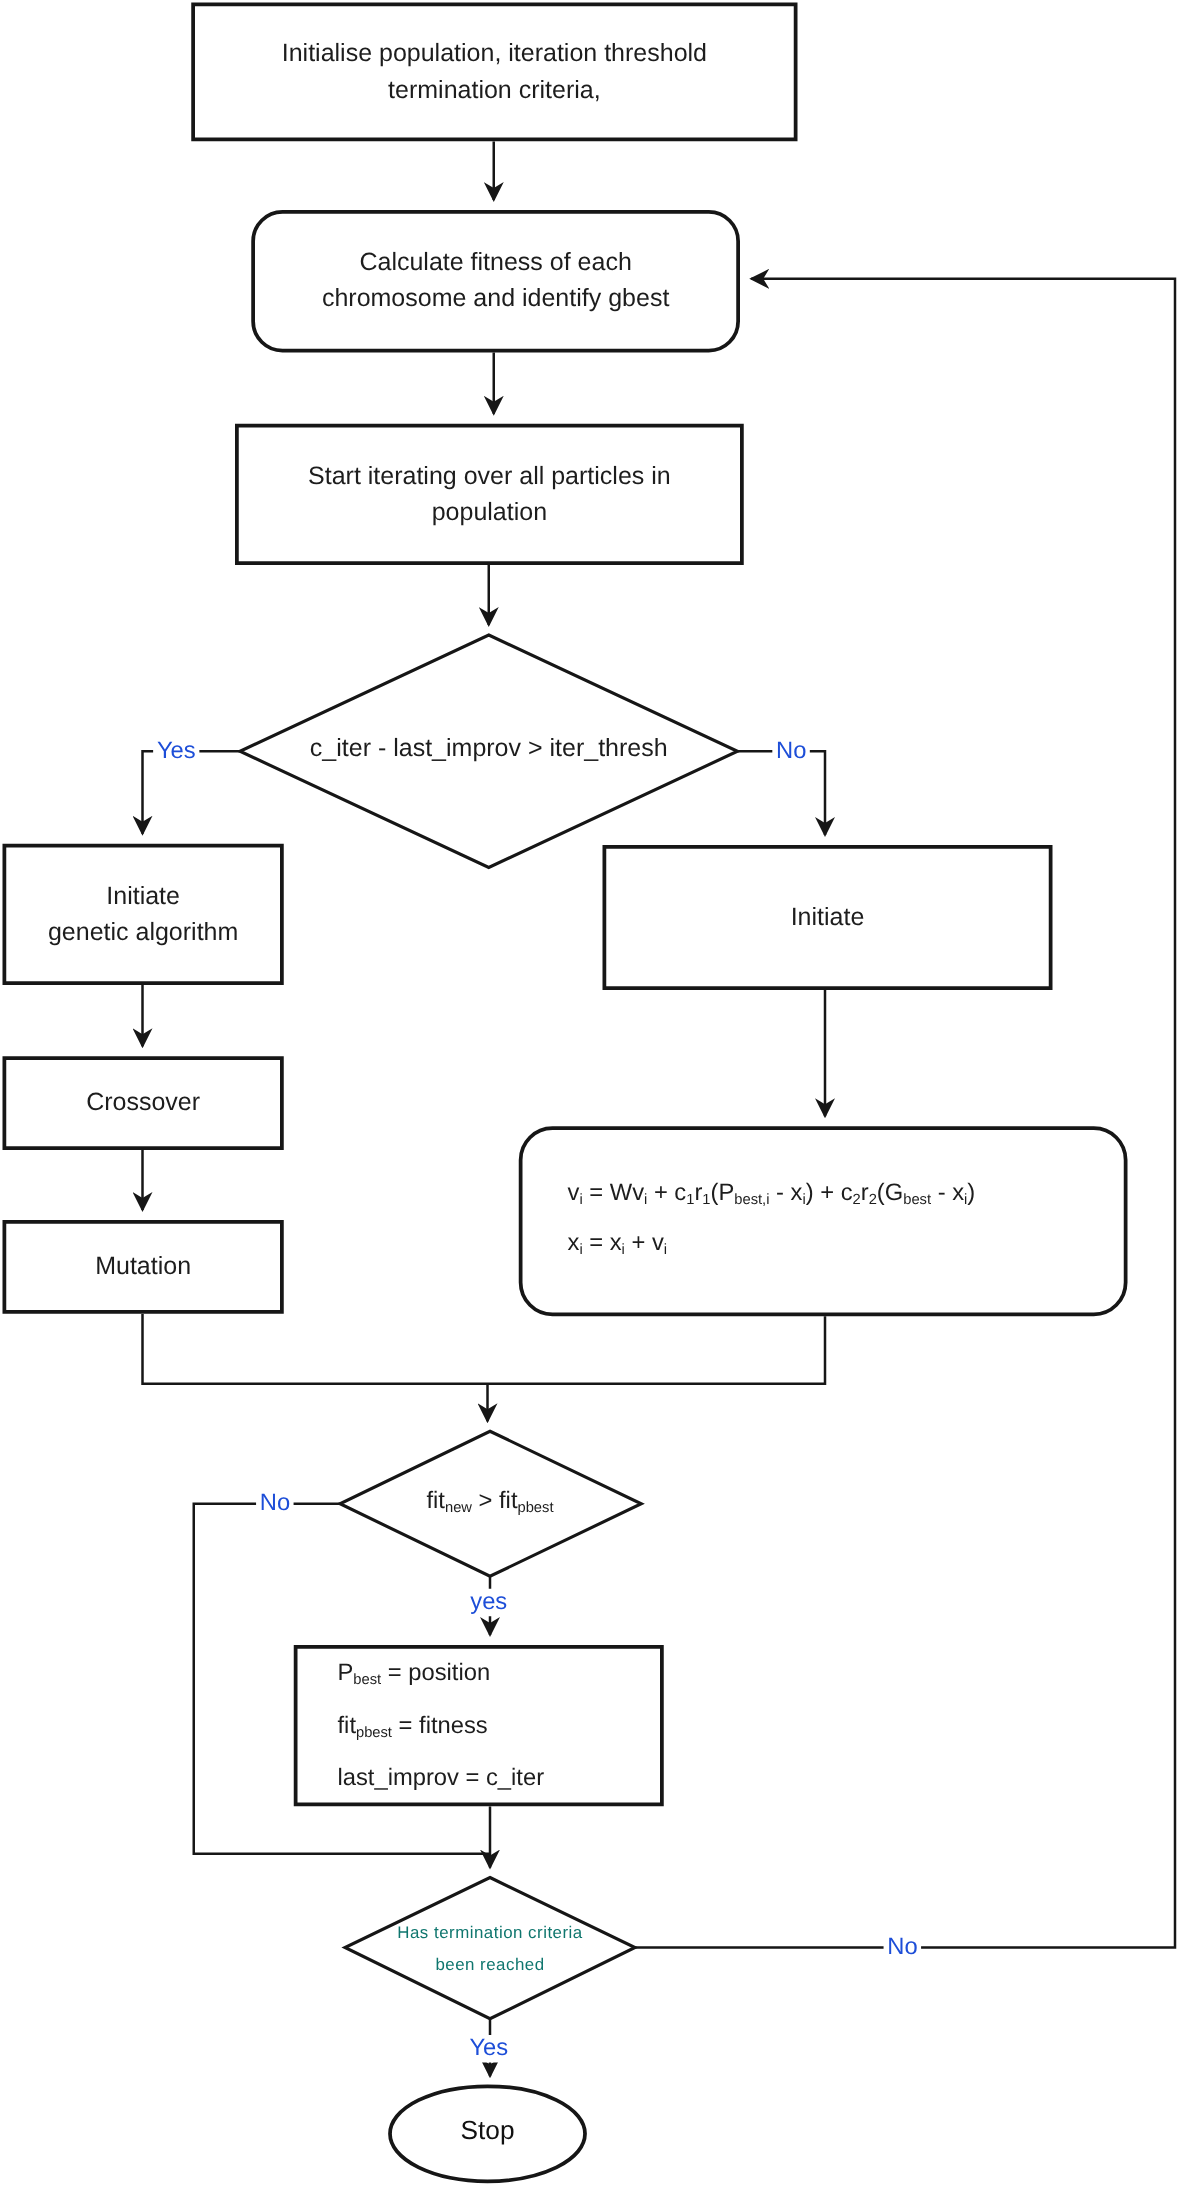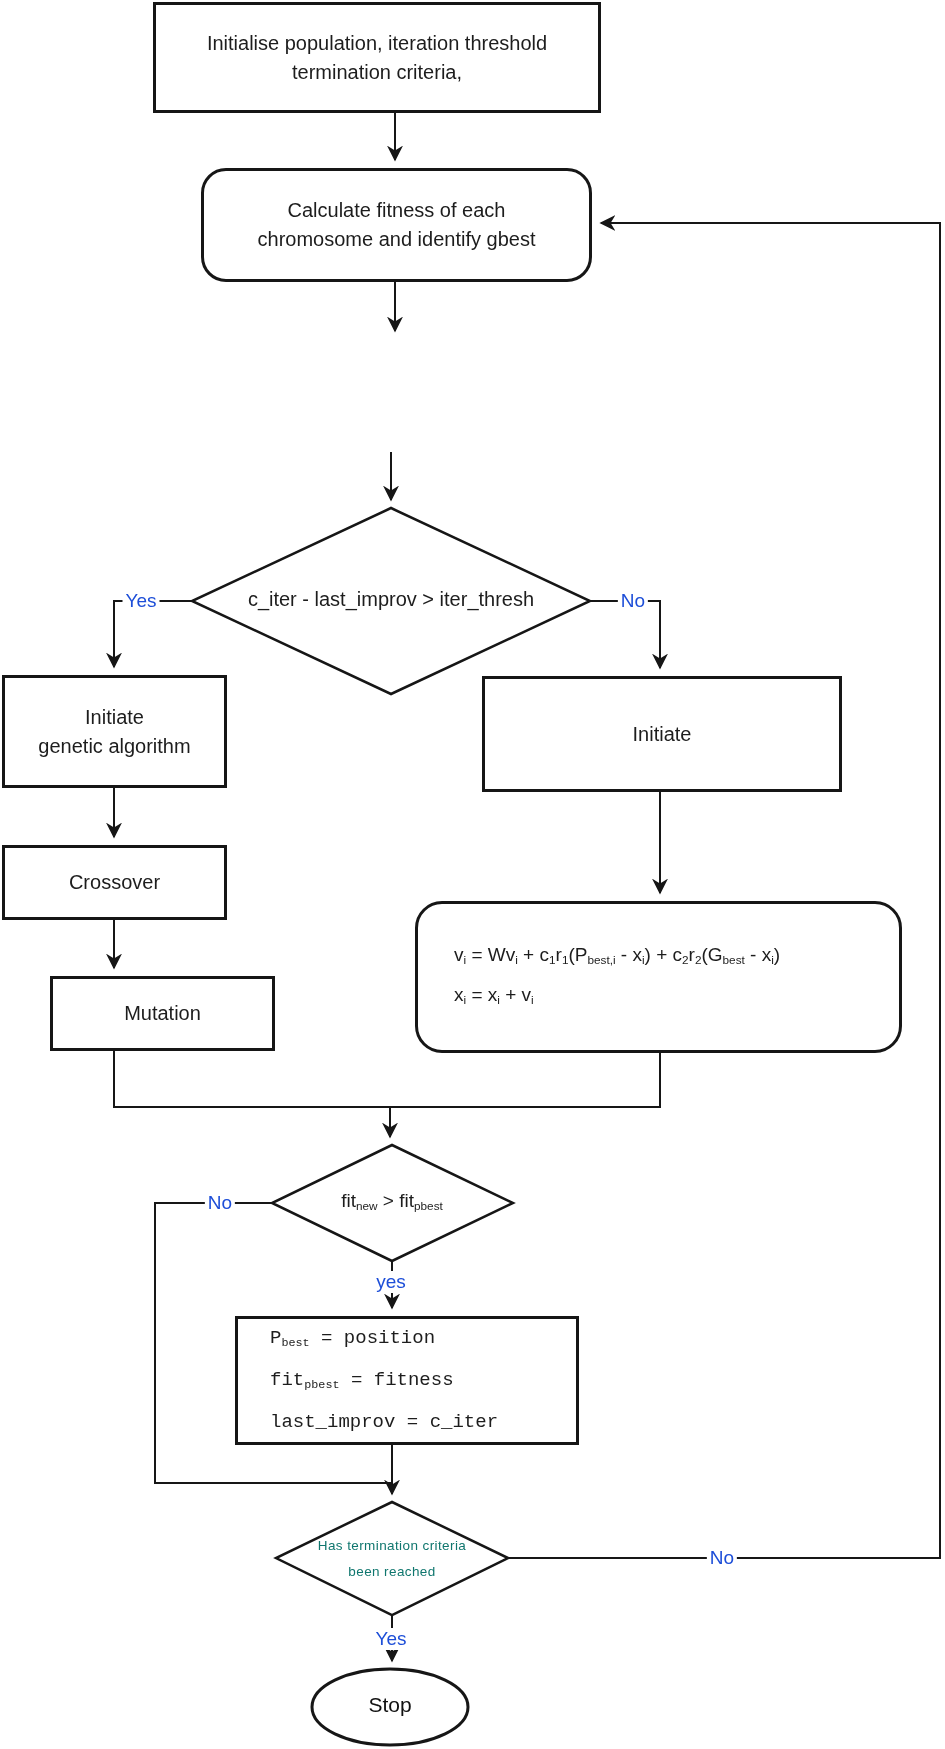--- a/index.html
+++ b/index.html
@@ -7,31 +7,31 @@
     position:relative;width:945px;height:1749px;background:#ffffff;
     font-family:"Liberation Sans","DejaVu Sans",sans-serif;color:#1d1d1d;overflow:hidden;
   }
   .layer{position:absolute;left:0;top:0;}
   .node{
     position:absolute;display:flex;flex-direction:column;justify-content:center;align-items:center;
     background:#ffffff;border:3px solid #161616;box-sizing:border-box;
     font-size:20px;line-height:29px;text-align:center;
   }
   .node .ln{white-space:nowrap;}
-  .node-init{left:153px;top:2px;width:448px;height:111px;}
+  .node-init{left:153px;top:2px;width:485px;height:111px;}
   .node-calc{left:201px;top:168px;width:391px;height:114px;border-radius:25px;}
   .node-iterate{left:188px;top:339px;width:407px;height:113px;}
   .node-ga{left:2px;top:675px;width:225px;height:113px;}
   .node-crossover{left:2px;top:845px;width:225px;height:75px;}
-  .node-mutation{left:2px;top:976px;width:225px;height:75px;margin-left:48px;}
+  .node-mutation{left:2px;top:976px;width:225px;height:75px;}
   .node-pso{left:482px;top:676px;width:360px;height:116px;}
   .node-formula{left:415px;top:901px;width:487px;height:152px;align-items:flex-start;padding-left:36px;
     font-size:19px;line-height:35px;text-align:left;border-radius:27px;}
-  .node-pbest{left:235px;top:1316px;width:344px;height:129px;align-items:flex-start;padding-left:32px;
-    font-size:19px;line-height:37px;text-align:left;font-family:Liberation Mono, monospace;}
+  .node-pbest{left:235px;top:1316px;width:296px;height:129px;align-items:flex-start;padding-left:32px;
+    font-size:19px;line-height:37px;text-align:left;}
   .dlabel{position:absolute;text-align:center;}
   .d1-label{left:211px;top:588px;width:360px;font-size:20px;}
   .d2-label{left:292px;top:1190px;width:200px;font-size:19px;}
   .d3-label{left:292px;top:1533px;width:200px;font-size:13.5px;line-height:26px;color:#0f766e;letter-spacing:.4px;}
   .stop-label{left:312px;top:1693px;width:156px;font-size:21px;color:#111;}
   .elabel{
     position:absolute;transform:translate(-50%,-50%);background:#ffffff;padding:0 3px;
     font-size:19px;color:#1d4ed8;white-space:nowrap;
   }
   sub{font-size:0.62em;vertical-align:-0.28em;letter-spacing:0;}
@@ -75,20 +75,24 @@
   <div class="node node-init">
     <div class="ln">Initialise population, iteration threshold</div>
     <div class="ln">termination criteria,</div>
   </div>
 
   <div class="node node-calc">
     <div class="ln">Calculate fitness of each</div>
     <div class="ln">chromosome and identify gbest</div>
   </div>
 
+  <div class="node node-iterate">
+    <div class="ln">Start iterating over all particles in</div>
+    <div class="ln">population</div>
+  </div>
 
   <div class="dlabel d1-label">c_iter - last_improv &gt; iter_thresh</div>
 
   <div class="node node-ga">
     <div class="ln">Initiate</div>
     <div class="ln">genetic algorithm</div>
   </div>
 
   <div class="node node-crossover">
     <div class="ln">Crossover</div>

